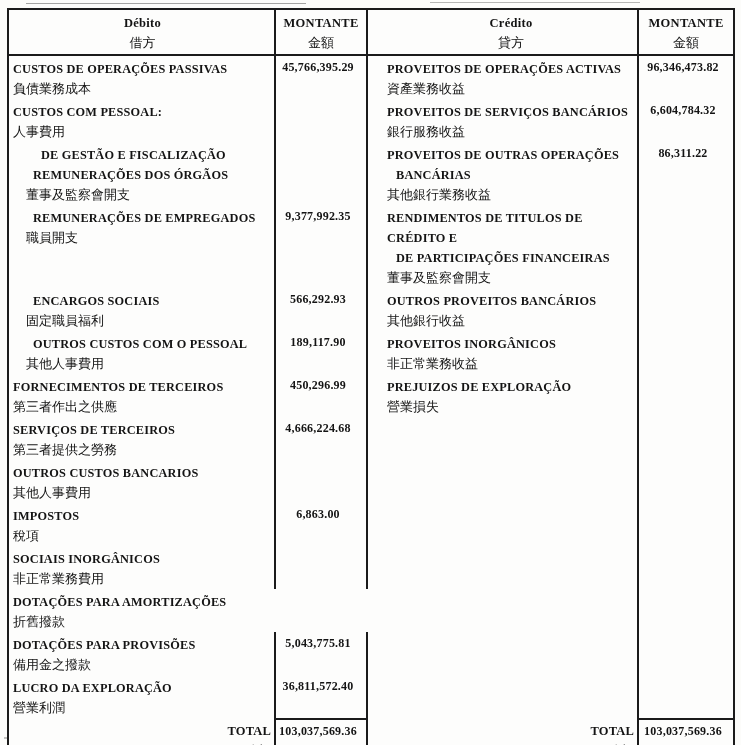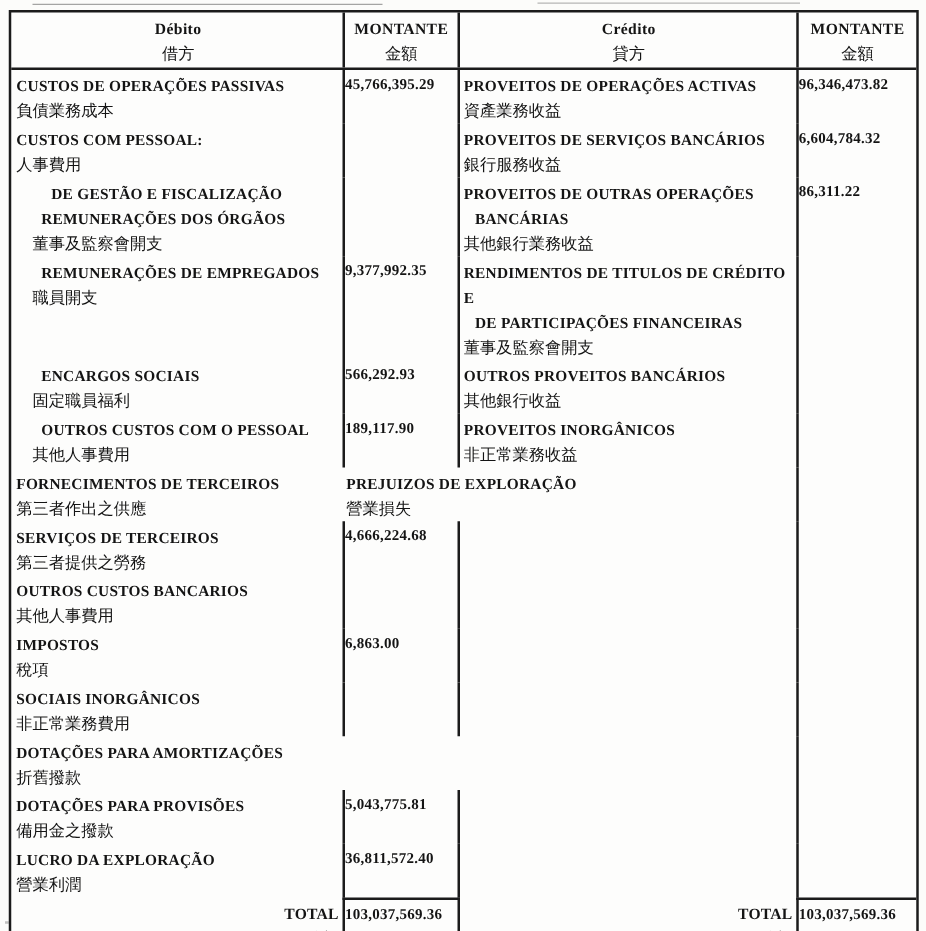--- a/index.html
+++ b/index.html
@@ -13,32 +13,32 @@
   .scan-smudge{position:absolute;top:737px;left:4px;width:60px;border-top:2px solid rgba(20,20,20,.25);}
 
   .sheet{
     position:absolute;left:7px;top:8px;width:728px;box-sizing:border-box;
     border:2px solid #1b1b1b;border-bottom-width:3px;background:#fdfdfc;
   }
   .band{display:flex;min-height:42px;align-items:stretch;}
   .cell{box-sizing:border-box;padding-top:3px;}
   .c1{width:265px;padding-left:4px;padding-right:2px;}
   .c2{width:94px;border-left:2px solid #1b1b1b;border-right:2px solid #1b1b1b;}
-  .c3{flex:1;padding-left:3px;padding-right:2px;}
+  .c3{flex:1;padding-left:19px;padding-right:2px;}
   .c4{width:96px;border-left:2px solid #1b1b1b;}
 
   .pt{font-weight:bold;font-size:12.3px;line-height:20px;letter-spacing:.2px;}
   .zh{font-size:13px;line-height:20px;}
   .pt:empty,.zh:empty{display:none;}
   .wrap{padding-left:9px;}
   .indent .pt{padding-left:20px;}
   .indent .zh{padding-left:13px;}
   .indent .wrap{padding-left:28px;}
 
-  .amt{text-align:left;padding:4px 6px 0 0;font-weight:bold;font-size:12px;letter-spacing:.2px;}
+  .amt{text-align:center;padding:4px 6px 0 0;font-weight:bold;font-size:12px;letter-spacing:.2px;}
 
   .head{min-height:44px;border-bottom:2.5px solid #1b1b1b;}
   .head .cell{text-align:center;padding-top:3px;}
   .head .pt{font-size:12.5px;letter-spacing:.3px;}
 
   .total-band{min-height:41px;}
   .total-band .c2,.total-band .c4{border-top:2px solid #1b1b1b;}
   .total-label{text-align:right;padding-right:3px;}
   .total-label .pt{font-size:12.5px;}
 </style>
@@ -161,20 +161,21 @@
     </div>
     <div class="cell c4 amt"></div>
   </div>
 
   <div class="band">
     <div class="cell c1">
       <div class="pt">FORNECIMENTOS DE TERCEIROS</div>
 
       <div class="zh">第三者作出之供應</div>
     </div>
+    <div class="cell c2 amt">450,296.99</div>
     <div class="cell c3">
       <div class="pt">PREJUIZOS DE EXPLORAÇÃO</div>
 
       <div class="zh">營業損失</div>
     </div>
     <div class="cell c4 amt"></div>
   </div>
 
   <div class="band">
     <div class="cell c1">

